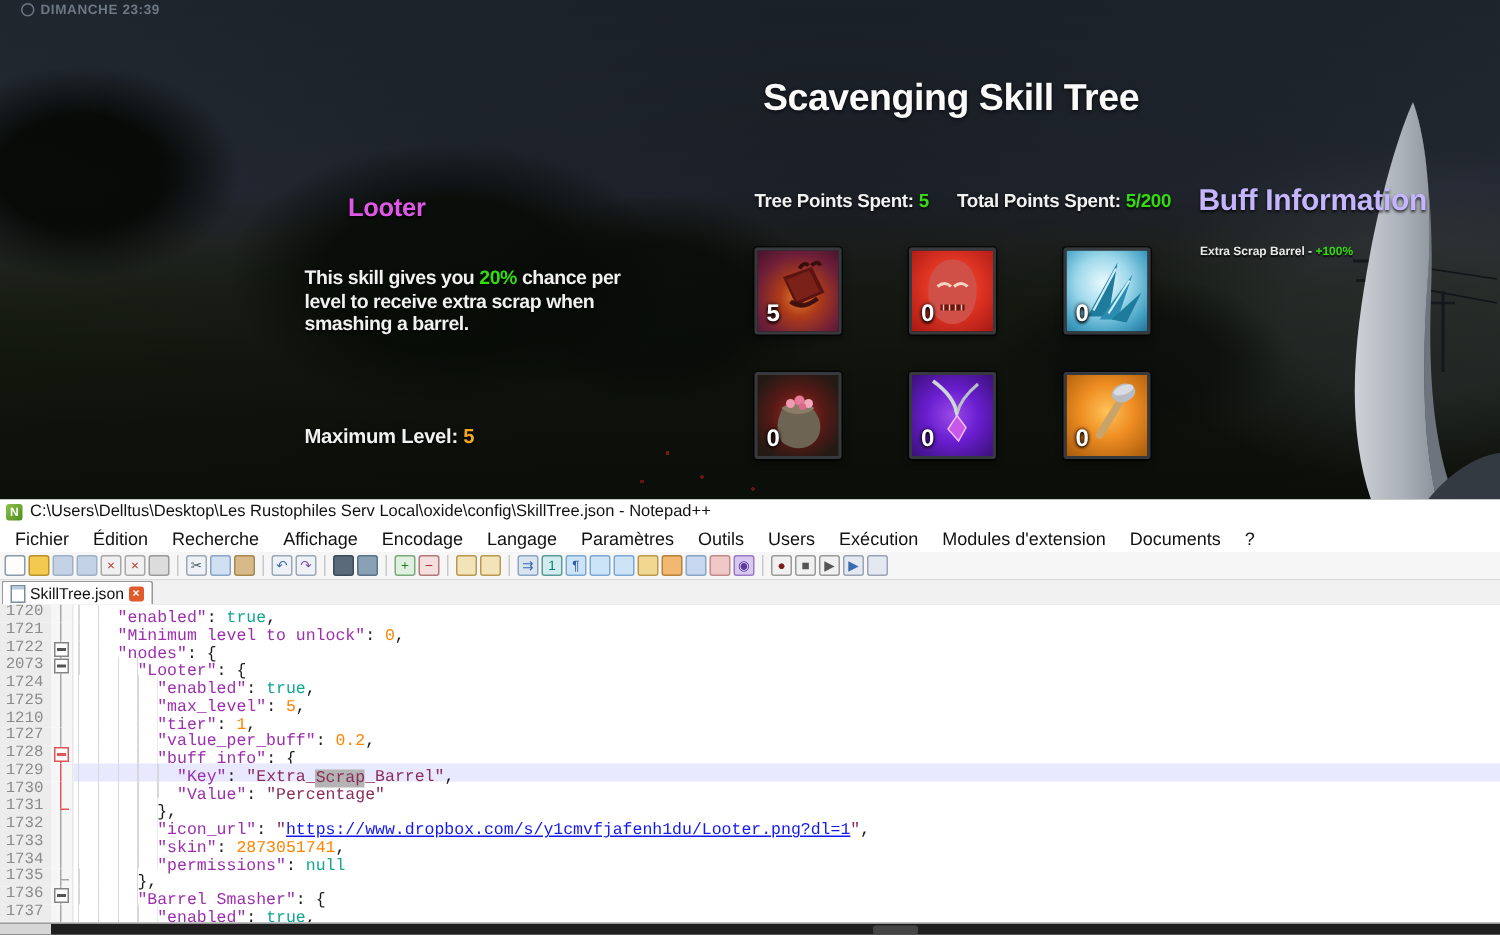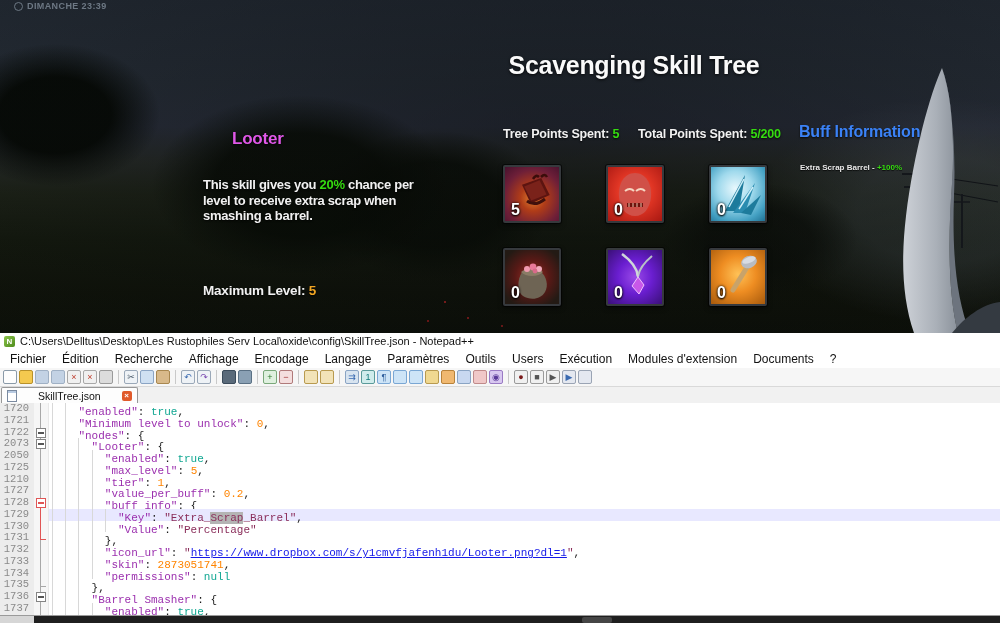--- a/index.html
+++ b/index.html
@@ -35,21 +35,21 @@
     text-shadow:0 1px 3px rgba(0,0,0,.8);}
   .skill-name{position:absolute;left:232px;top:129px;width:150px;text-align:left;
     font-size:17px;font-weight:bold;letter-spacing:-.2px;text-shadow:0 1px 2px rgba(0,0,0,.7);}
   .skill-desc{position:absolute;left:203px;top:177px;width:212px;color:#f1f1f1;font-size:13px;
     font-weight:bold;line-height:15.5px;letter-spacing:-.3px;text-shadow:0 1px 2px rgba(0,0,0,.8);}
   .max-level{position:absolute;left:203px;top:283px;color:#f1f1f1;font-size:13.5px;font-weight:bold;
     letter-spacing:-.2px;text-shadow:0 1px 2px rgba(0,0,0,.8);}
   .stat{position:absolute;top:127px;color:#f1f1f1;font-size:12.5px;font-weight:bold;letter-spacing:-.2px;
     text-shadow:0 1px 2px rgba(0,0,0,.8);}
   .stat.tree{left:503px;} .stat.total{left:638px;}
-  .buff-head{position:absolute;left:799px;top:123px;color:#3b82f6;font-size:16px;font-weight:bold;
+  .buff-head{position:absolute;left:799px;top:123px;color:#c4b5fd;font-size:20px;font-weight:bold;
     letter-spacing:-.2px;text-shadow:0 1px 2px rgba(0,0,0,.8);text-align:center;}
   .buff-line{position:absolute;left:800px;top:163px;color:#e8e8e8;font-size:8px;font-weight:bold;
     text-shadow:0 1px 1px rgba(0,0,0,.8);}
 
   .node{position:absolute;width:54px;height:54px;border:2px solid #36393d;border-radius:2px;
     box-shadow:0 0 0 1px rgba(0,0,0,.6),0 2px 5px rgba(0,0,0,.5);overflow:hidden;cursor:pointer;}
   .node svg{position:absolute;inset:0;}
   .node .pts{position:absolute;left:6px;bottom:2px;color:#fff;font-size:16px;font-weight:bold;
     text-shadow:0 1px 2px #000,0 0 3px #000;}
   .n1{left:503px;top:165px;background:radial-gradient(circle at 52% 58%, #e08030 0%, #b03c18 30%, #6e1f38 68%, #46122e 100%);}
@@ -73,21 +73,21 @@
   .menu-item{font-size:12px;color:#111;padding:2px 8px;cursor:default;}
   .toolbar{position:absolute;left:0;top:35px;width:1000px;height:19px;background:#f6f6f6;
     border-bottom:1px solid #d9d9d9;display:flex;align-items:center;gap:2px;padding-left:3px;box-sizing:border-box;}
   .tbi{width:14px;height:14px;border-radius:2px;display:inline-flex;align-items:center;justify-content:center;
     font-size:9px;line-height:1;box-sizing:border-box;cursor:pointer;}
   .tbi.pressed{background:#cde4f7 !important;border:1px solid #7aa7d4 !important;}
   .tb-sep{width:1px;height:14px;background:#c9c9c9;margin:0 3px;}
   .tabbar{position:absolute;left:0;top:54px;width:1000px;height:16px;background:#f1f1f1;
     border-bottom:1px solid #b8b8b8;display:flex;align-items:flex-end;}
   .tab{height:15px;background:#fdfdfd;border:1px solid #989898;border-bottom:none;border-radius:2px 2px 0 0;
-    display:flex;align-items:center;gap:21px;padding:0 5px;margin-left:1px;cursor:pointer;}
+    display:flex;align-items:center;gap:3px;padding:0 5px;margin-left:1px;cursor:pointer;}
   .tab-file-icon{width:8px;height:10px;background:#fff;border:1px solid #7a8aa0;
     box-shadow:inset 0 2px 0 #b9cbe2;}
   .tab-label{font-size:10.5px;color:#111;}
   .tab-close{width:10px;height:10px;border-radius:2px;background:#e05a2b;color:#fff;font-size:8px;
     font-weight:bold;display:flex;align-items:center;justify-content:center;line-height:1;cursor:pointer;}
 
   .editor{position:absolute;left:0;top:70px;width:1000px;height:212px;background:#fff;overflow:hidden;
     font-family:"Liberation Mono",monospace;}
   .cl{display:flex;height:11.78px;align-items:stretch;}
   .ln{flex:0 0 34px;background:#ececec;color:#8a8a8a;font-size:10.5px;text-align:right;
@@ -317,21 +317,21 @@
             <span class="ct"><span class="tws" style="width: 26.4px;"></span><span class="tk">"nodes"</span><span class="tp">: {</span></span>
           </div>
           <div class="cl">
             <span class="ln">2073</span>
             <span class="f v">
               <span class="bx"></span>
             </span>
             <span class="ct"><span class="tws" style="width: 39.6px;"></span><span class="tk">"Looter"</span><span class="tp">: {</span></span>
           </div>
           <div class="cl">
-            <span class="ln">2050</span>
+            <span class="ln">1724</span>
             <span class="f v"></span>
             <span class="ct"><span class="tws" style="width: 52.8px;"></span><span class="tk">"enabled"</span><span class="tp">: </span><span class="tt">true</span><span class="tp">,</span></span>
           </div>
           <div class="cl">
             <span class="ln">1725</span>
             <span class="f v"></span>
             <span class="ct"><span class="tws" style="width: 52.8px;"></span><span class="tk">"max_level"</span><span class="tp">: </span><span class="tn">5</span><span class="tp">,</span></span>
           </div>
           <div class="cl">
             <span class="ln">1210</span>

